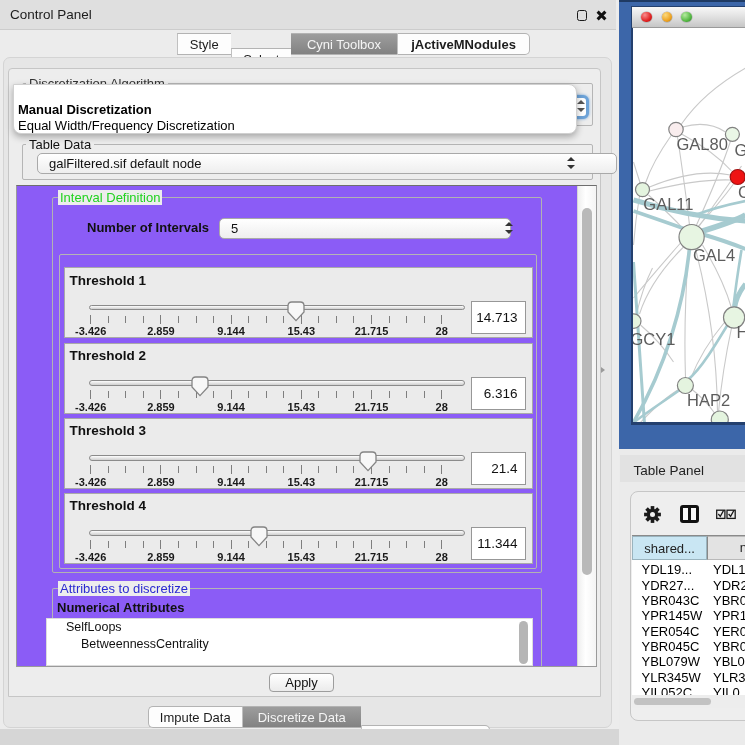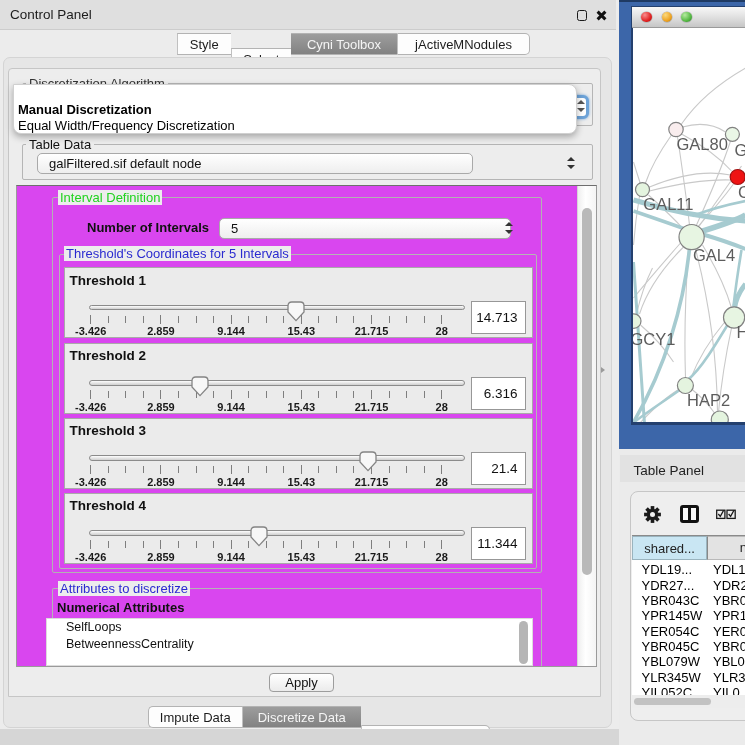--- a/index.html
+++ b/index.html
@@ -16,21 +16,21 @@
 .tab.sep { border-left:1px solid #c0c0c0; }
 .tab.sel { background:linear-gradient(#9d9d9d,#828282); color:#f5f5f5; }
 
 .group { position:absolute; border:1px solid #b5b5b5; border-radius:2px; }
 .combo { position:absolute; background:linear-gradient(#ffffff,#eeeeee); border:1px solid #a9a9a9; border-radius:5px; }
 .combo .txt { position:absolute; left:11px; top:2px; font-size:13px; color:#111; }
 .arrows { position:absolute; width:9px; }
 .arrows .up { position:absolute; left:0; top:0; width:0; height:0; border-left:4px solid transparent; border-right:4px solid transparent; border-bottom:4.5px solid #333; }
 .arrows .dn { position:absolute; left:0; top:7.5px; width:0; height:0; border-left:4px solid transparent; border-right:4px solid transparent; border-top:4.5px solid #333; }
 
-#scrollpane { position:absolute; left:16px; top:185px; width:581px; height:482px; border:1px solid #9a9a9a; border-top:1px solid #6e6e6e; background:#d946ef; overflow:hidden; }
+#scrollpane { position:absolute; left:16px; top:185px; width:581px; height:482px; border:1px solid #9a9a9a; border-top:1px solid #6e6e6e; background:#8b5cf6; overflow:hidden; }
 .tpanel { position:absolute; left:47px; width:469px; height:71px; border:1px solid #a9a9a9; background:#ebebeb; }
 .tpanel .tlabel { position:absolute; left:4.5px; top:4.5px; font-size:13.5px; font-weight:bold; color:#111; }
 .track { position:absolute; left:24px; top:36.5px; width:376px; height:5.5px; border:1px solid #8b8b8b; border-radius:3px; background:linear-gradient(#fdfdfd,#cfcfcf); }
 .thumbsvg { position:absolute; top:32.5px; }
 .tick { position:absolute; width:1px; background:#7e7e7e; top:47.5px; height:7px; }
 .tick.major { top:46.5px; height:9px; }
 .slabel { position:absolute; top:57px; font-size:11px; font-weight:bold; color:#1a1a1a; transform:translateX(-50%); white-space:nowrap; }
 .vbox { position:absolute; left:405.5px; top:33px; width:55px; height:33px; background:#ffffff; border:1px solid #979797; font-size:13.5px; color:#111; text-align:right; line-height:31px; padding-right:7px; }
 
 #popup { position:absolute; left:13px; top:84px; width:564px; height:50px; background:#ffffff; border:1px solid #d0d0d0; border-radius:0 8px 8px 8px; box-shadow:0 3px 7px rgba(0,0,0,0.3); }
@@ -54,36 +54,36 @@
 
 <div class="tab first" style="left:86px; top:33px; width:91px;margin-top:32px;"><svg width="13" height="16" viewBox="0 0 13 16" style="vertical-align:-3px">
       <path d="M3.5 5 L3.5 14.5 M3.5 8.5 L8.5 8.5 M3.5 13.5 L8.5 13.5" stroke="#5a6b7a" stroke-width="1.5" fill="none"></path>
       <circle cx="3.5" cy="3.5" r="2.9" fill="#3fae52" stroke="#1c7a34"></circle>
       <circle cx="9.7" cy="8.5" r="2.6" fill="#3fae52" stroke="#1c7a34"></circle>
       <circle cx="9.7" cy="13.5" r="2.6" fill="#3fae52" stroke="#1c7a34"></circle>
     </svg> Network</div>
 <div class="tab sep" style="left:177px; top:33px; width:53.5px;">Style</div>
 <div class="tab sep" style="left:230.5px; top:48px; width:60.5px;">Select</div>
 <div class="tab sel" style="left:291px; top:33px; width:106px;">Cyni Toolbox</div>
-<div class="tab last sep" style="left:397px; top:33px; width:133px;">jActiveMNodules</div>
+<div class="tab last sep" style="left:397px; top:33px; width:133px;font-weight:bold;">jActiveMNodules</div>
 
 <div class="abs" style="left:3px; top:57px; width:609px; height:671px; background:#e6e6e6; border:1px solid #d4d4d4; border-radius:7px;"></div>
 <div class="abs" style="left:8px; top:68px; width:593px; height:629px; background:#ededed; border:1px solid #c6c6c6; border-radius:4px 4px 0 0;"></div>
 
 <div class="group" style="left:22px; top:83px; width:571px; height:43px;"></div>
 <div class="abs" style="left:26px; top:76px; font-size:13px; color:#333; background:#ededed; padding:0 3px;">Discretization Algorithm</div>
 <div class="abs" style="left:561px; top:95px; width:28px; height:24px; background:#fff; border:3px solid #6da3d8; border-radius:6px; box-shadow:0 0 3px #6da3d8;"></div>
 <div class="arrows" style="left:577px; top:100px;">
     <div class="up" style="border-bottom-color:#555"></div>
     <div class="dn" style="border-top-color:#555"></div>
   </div>
 
 <div class="group" style="left:22px; top:144px; width:571px; height:36px;"></div>
 <div class="abs" style="left:26px; top:137px; font-size:13px; color:#111; background:#ededed; padding:0 3px;">Table Data</div>
-<div class="combo" style="left:37px; top:152.5px; width:436px; height:21px;text-decoration:underline;">
+<div class="combo" style="left:37px; top:152.5px; width:580px; height:21px;text-decoration:underline;">
   <div class="txt">galFiltered.sif default node</div>
   <div class="arrows" style="left:529px; top:3.5px;">
       <div class="up"></div>
       <div class="dn"></div>
     </div>
 </div>
 
 <div id="scrollpane">
   <div class="abs" style="left:560px; top:0; width:20px; height:480px; background:linear-gradient(90deg,#efefef,#ffffff 40%,#f3f3f3); border-left:1px solid #d6d6d6;"></div>
   <div class="abs" style="left:564.5px; top:22px; width:10px; height:367px; background:#b9b9b9; border-radius:5px;"></div>
@@ -94,21 +94,20 @@
   <div class="abs" style="left:70px; top:34px; font-size:13px; font-weight:bold; color:#111;">Number of Intervals</div>
   <div class="combo" style="left:202px; top:31.5px; width:292px; height:21px;">
     <div class="txt">5</div>
     <div class="arrows" style="left:285px; top:3.5px;">
         <div class="up"></div>
         <div class="dn"></div>
       </div>
   </div>
 
   <div class="group" style="left:41.5px; top:67.5px; width:478px; height:315px;"></div>
-  <div class="abs" style="left:47px; top:60px; font-size:13px; color:#2b2bd0; background:#ededed; padding:0 2px;">Threshold's Coordinates for 5 Intervals</div>
 
   <div class="tpanel" style="top:81px;">
     <div class="tlabel">Threshold 1</div>
     <div class="track"></div>
     <div class="tick major" style="left:25.2px"></div>
       <div class="tick" style="left:42.8px"></div>
       <div class="tick" style="left:60.3px"></div>
       <div class="tick" style="left:77.9px"></div>
       <div class="tick major" style="left:95.4px"></div>
       <div class="tick" style="left:113.0px"></div>
@@ -245,21 +244,21 @@
         <path d="M1 4.8 Q1 1 4.8 1 L13.2 1 Q17 1 17 4.8 L17 11 L9 19.6 L1 11 Z" fill="#f7f7f7" stroke="#848484" stroke-width="1.3"></path>
       </svg>
     <div class="vbox">11.344</div>
   </div>
 
   <div class="group" style="left:35px; top:402px; width:490px; height:80px; border-bottom:none;"></div>
   <div class="abs" style="left:41px; top:395px; font-size:13px; color:#2b2bd0; background:#ededed; padding:0 2px;">Attributes to discretize</div>
   <div class="abs" style="left:40px; top:413.5px; font-size:13px; font-weight:bold; color:#111;">Numerical Attributes</div>
   <div class="abs" style="left:29px; top:432px; width:487px; height:47.5px; background:#ffffff; border:1px solid #dcdcdc; overflow:hidden;">
     <div style="font-size:12.5px; color:#111; padding-left:19px; height:17px; line-height:17px;">SelfLoops</div>
-    <div style="font-size:12.5px; color:#111; padding-left:19px; height:17px; line-height:17px;">BetweennessCentrality</div>
+    <div style="font-size:12.5px; color:#111; padding-left:34px; height:17px; line-height:17px;">BetweennessCentrality</div>
   </div>
   <div class="abs" style="left:502px; top:435px; width:9px; height:43px; background:#b5b5b5; border-radius:4.5px;"></div>
 </div>
 
 <div class="abs" style="left:269px; top:673px; width:65px; height:18.5px; background:linear-gradient(#ffffff,#ebebeb); border:1px solid #9d9d9d; border-radius:4px; font-size:13px; color:#111; text-align:center; line-height:17px;">Apply</div>
 
 <div class="tab first" style="left:148px; top:705.5px; width:93.5px;">Impute Data</div>
 <div class="tab sel sep" style="left:241.5px; top:705.5px; width:119.5px;">Discretize Data</div>
 <div class="tab last sep" style="left:361px; top:725px; width:129px;">Infer Network</div>
 

